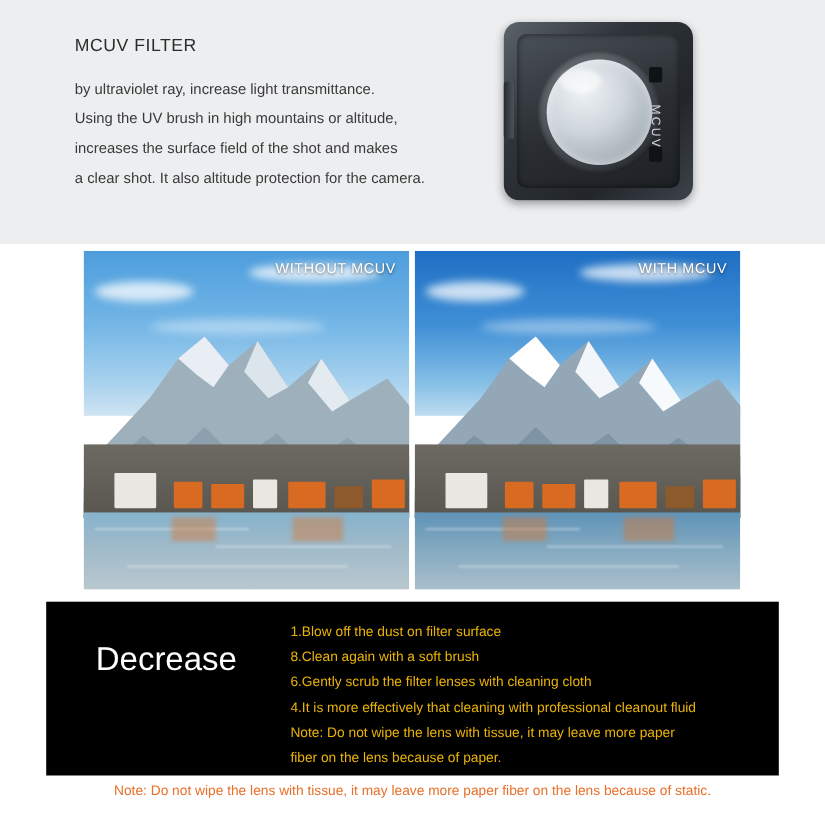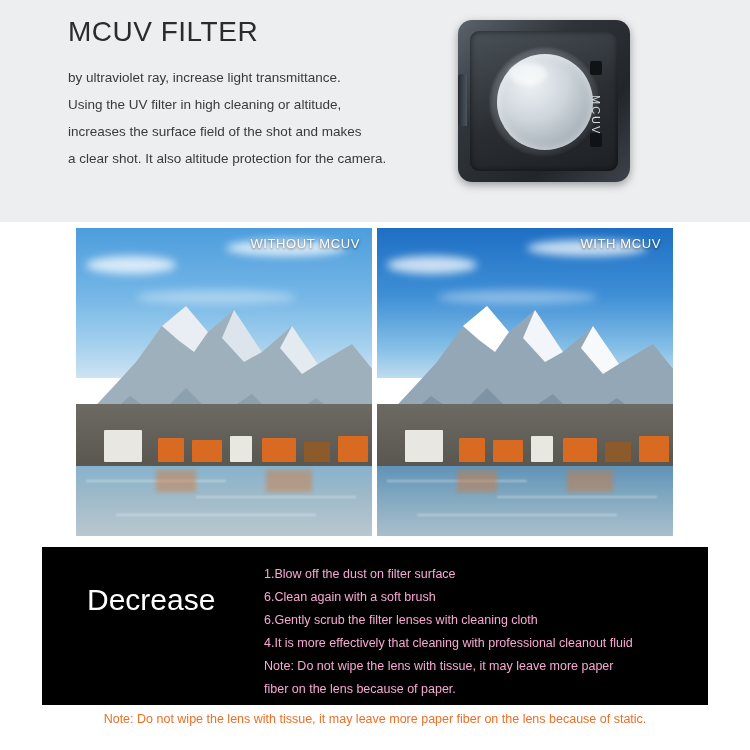--- a/index.html
+++ b/index.html
@@ -29,25 +29,25 @@
     height: 222px;
     background: #eceef0;
   }
   .top-text {
     position: absolute;
     left: 68px;
     top: 16px;
     width: 400px;
   }
   .title {
-    font-size: 28px;
+    font-size: 16px;
     color: #2b2b2b;
     letter-spacing: 0.5px;
     font-weight: normal;
-    margin: 0 0 16px 0;
+    margin: 17px 0 16px 0;
     font-family: "Liberation Sans", sans-serif;
   }
   .desc-line {
     font-size: 13.5px;
     color: #3a3a3a;
     line-height: 27px;
     white-space: nowrap;
   }
 
   
@@ -259,21 +259,21 @@
     font-weight: normal;
     font-family: "Liberation Sans", sans-serif;
   }
   .steps {
     position: absolute;
     left: 222px;
     top: 16px;
     width: 440px;
   }
   .step {
-    color: #f9a8d4;
+    color: #eab308;
     font-size: 12.5px;
     line-height: 23px;
     white-space: nowrap;
   }
   .note-orange {
     position: absolute;
     left: 0;
     top: 712px;
     width: 750px;
     text-align: center;
@@ -283,21 +283,21 @@
 </style>
 </head>
 <body>
 
 <div class="page">
 
   <div class="top-section">
     <div class="top-text">
       <div class="title">MCUV FILTER</div>
       <div class="desc-line">by ultraviolet ray, increase light transmittance.</div>
-      <div class="desc-line">Using the UV filter in high cleaning or altitude,</div>
+      <div class="desc-line">Using the UV brush in high mountains or altitude,</div>
       <div class="desc-line">increases the surface field of the shot and makes</div>
       <div class="desc-line">a clear shot. It also altitude protection for the camera.</div>
     </div>
 
     <div class="filter-wrap">
       <div class="filter-body">
         <div class="side-tab"></div>
         <div class="filter-inner-frame">
           <div class="lens-ring">
             <div class="lens-glass"></div>
@@ -382,21 +382,21 @@
       <div class="reflect" style="left:190px;width:46px;"></div>
     </div>
   </div>
 
   <div class="cleaning">
     <div class="cleaning-title">
       <div>Decrease</div>
     </div>
     <div class="steps">
       <div class="step">1.Blow off the dust on filter surface</div>
-      <div class="step">6.Clean again with a soft brush</div>
+      <div class="step">8.Clean again with a soft brush</div>
       <div class="step">6.Gently scrub the filter lenses with cleaning cloth</div>
       <div class="step">4.It is more effectively that cleaning with professional cleanout fluid</div>
       <div class="step">Note: Do not wipe the lens with tissue, it may leave more paper</div>
       <div class="step">fiber on the lens because of paper.</div>
     </div>
   </div>
 
   <div class="note-orange">Note: Do not wipe the lens with tissue, it may leave more paper fiber on the lens because of static.</div>
 
 </div>

